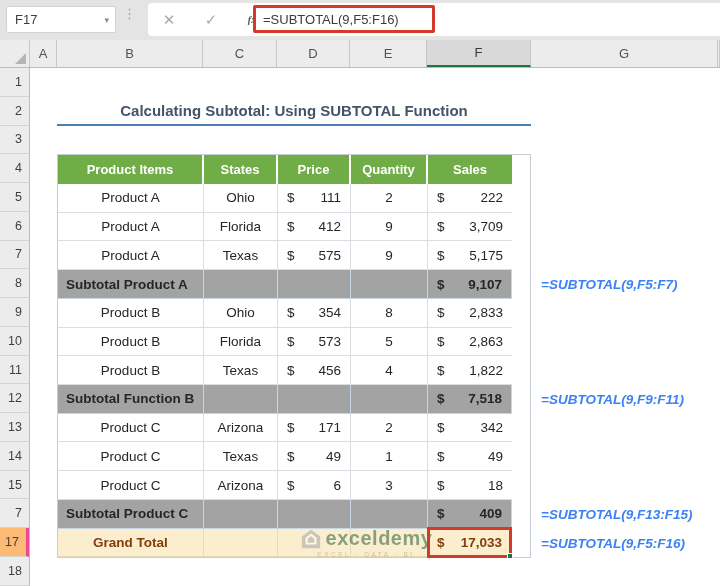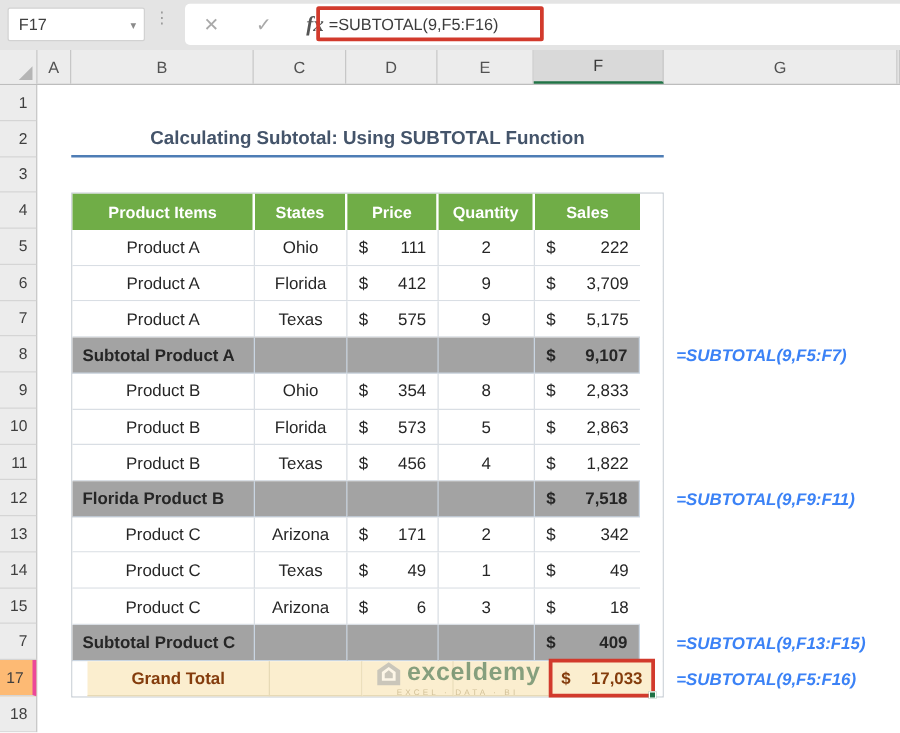--- a/index.html
+++ b/index.html
@@ -12,21 +12,21 @@
   .name-box { position:absolute; left:6px; top:6px; width:110px; height:27px; background:#fff;
     border:1px solid #d2d2d2; border-radius:2px; display:flex; align-items:center;
     justify-content:space-between; padding:0 6px 0 8px; font-size:13px; color:#3f3f3f; }
   .name-box .caret { font-size:9px; color:#8a8a8a; }
   .dots-sep { position:absolute; left:123px; top:8px; width:10px; height:24px; color:#9a9a9a;
     font-size:13px; letter-spacing:0; line-height:12px; text-align:center; }
   .fx-area { position:absolute; left:148px; top:3px; right:0; height:33px; background:#fff;
     border-radius:4px 0 0 4px; display:flex; align-items:center; }
   .fxbtn { width:42px; text-align:center; font-size:15px; color:#a9a9a9; cursor:default; }
   .fxbtn.fx { font-family:"Liberation Serif", serif; font-style:italic; font-weight:bold;
-    color:#555; font-size:17px; width:40px; }
+    color:#555; font-size:10px; width:40px; }
   .formula-highlight { position:absolute; left:105px; top:2px; width:182px; height:28px;
     border:3px solid #d23a2c; border-radius:2px; display:flex; align-items:center; padding-left:7px; }
   .formula-text { font-size:13px; color:#3c3c3c; white-space:nowrap; }
 
   
   .colheaders { position:absolute; left:0; top:40px; width:720px; height:28px; display:flex;
     background:#ececec; border-bottom:1px solid #bdbdbd; }
   .corner { width:30px; height:100%; border-right:1px solid #c7c7c7; position:relative; background:#ececec; }
   .corner .tri { position:absolute; right:3px; bottom:3px; width:0; height:0;
     border-left:11px solid transparent; border-bottom:11px solid #b5b5b5; }
@@ -59,21 +59,21 @@
   .th:last-child { border-right:none; }
   .td { font-size:13.5px; color:#262626; display:flex; align-items:center; justify-content:center;
     border-right:1px solid #d9dee4; border-bottom:1px solid #d9dee4; }
   .trow .td:last-of-type, .trow .th:last-of-type { border-right:none; }
   .c-product{width:146px}.c-state{width:74px}.c-price{width:73px}.c-qty{width:77px}.c-sales{width:84px}
   .acc { justify-content:space-between; padding:0 9px; }
   .label-cell { justify-content:flex-start; padding-left:8px; font-weight:bold; }
   .bold { font-weight:bold; }
   .trow.subtotal .td { background:#a3a3a3; border-color:#c9d5e2; }
   .trow.grand .td { background:#fbeecf; border-color:#e7dab6; color:#843c0c; font-weight:bold; }
-  .trow.grand .c-product { justify-content:center; padding-left:0;margin-left:12px; }
+  .trow.grand .c-product { justify-content:center; padding-left:0; }
   .red-box { position:absolute; inset:-2px -1px -2px -1px; border:3px solid #d23a2c; z-index:5; }
   .fill-handle { position:absolute; right:-4px; bottom:-4px; width:6px; height:6px;
     background:#1e7145; border:1px solid #fff; }
   .cell-wrap { position:relative; }
 
   .row-annotation { position:absolute; left:100%; top:0; height:100%; margin-left:11px;
     display:flex; align-items:center; white-space:nowrap; font-size:13.5px; font-weight:bold;
     font-style:italic; color:#3b82f6; z-index:6; }
 
   
@@ -244,21 +244,21 @@
             <span>456</span>
           </div>
         <div class="td c-qty">4</div>
         <div class="td c-sales acc">
             <span>$</span>
             <span>1,822</span>
           </div>
       </div>
 
       <div class="trow subtotal">
-        <div class="td c-product label-cell">Florida Product B</div>
+        <div class="td c-product label-cell">Subtotal Function B</div>
         <div class="td c-state"></div>
         <div class="td c-price"></div>
         <div class="td c-qty"></div>
         <div class="td c-sales acc bold">
             <span>$</span>
             <span>7,518</span>
           </div>
         <div class="row-annotation">=SUBTOTAL(9,F9:F11)</div>
       </div>
 

